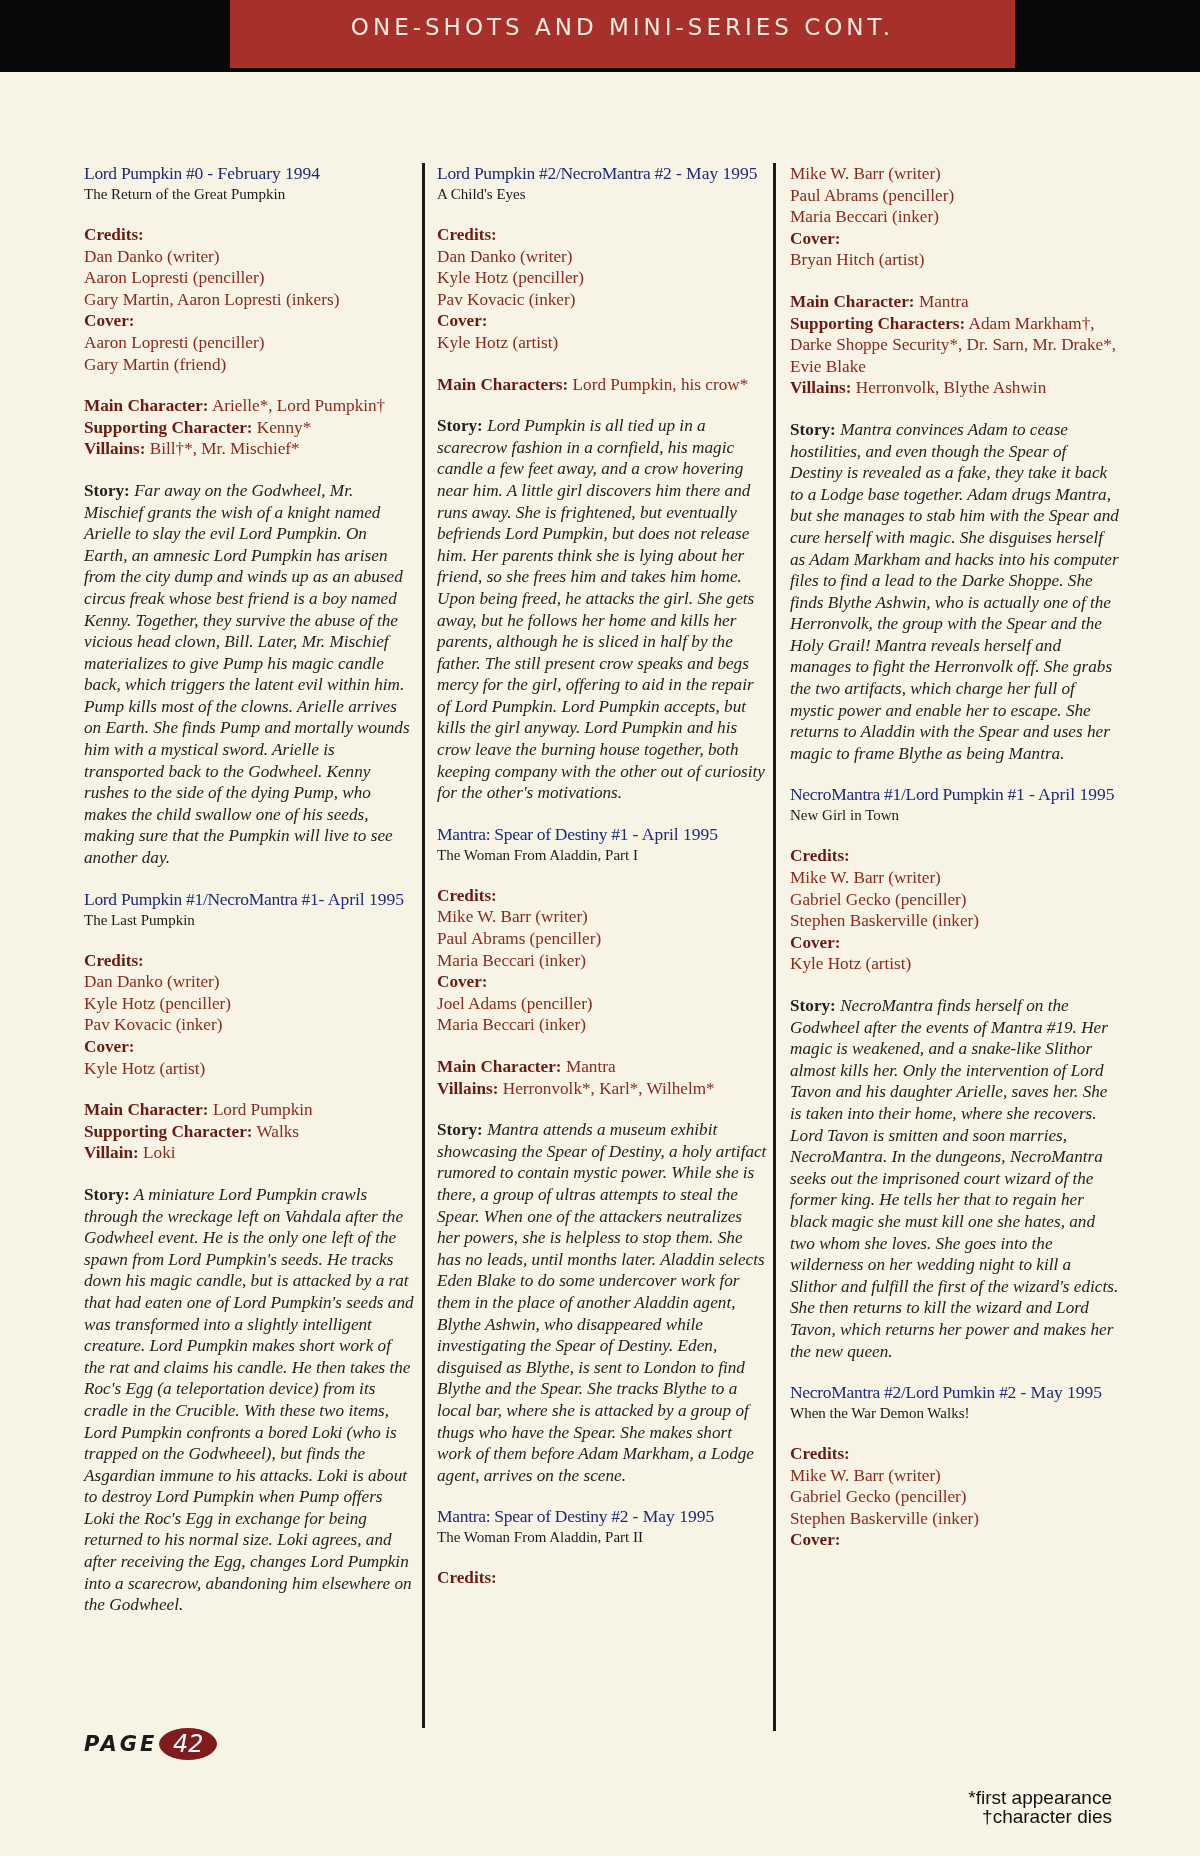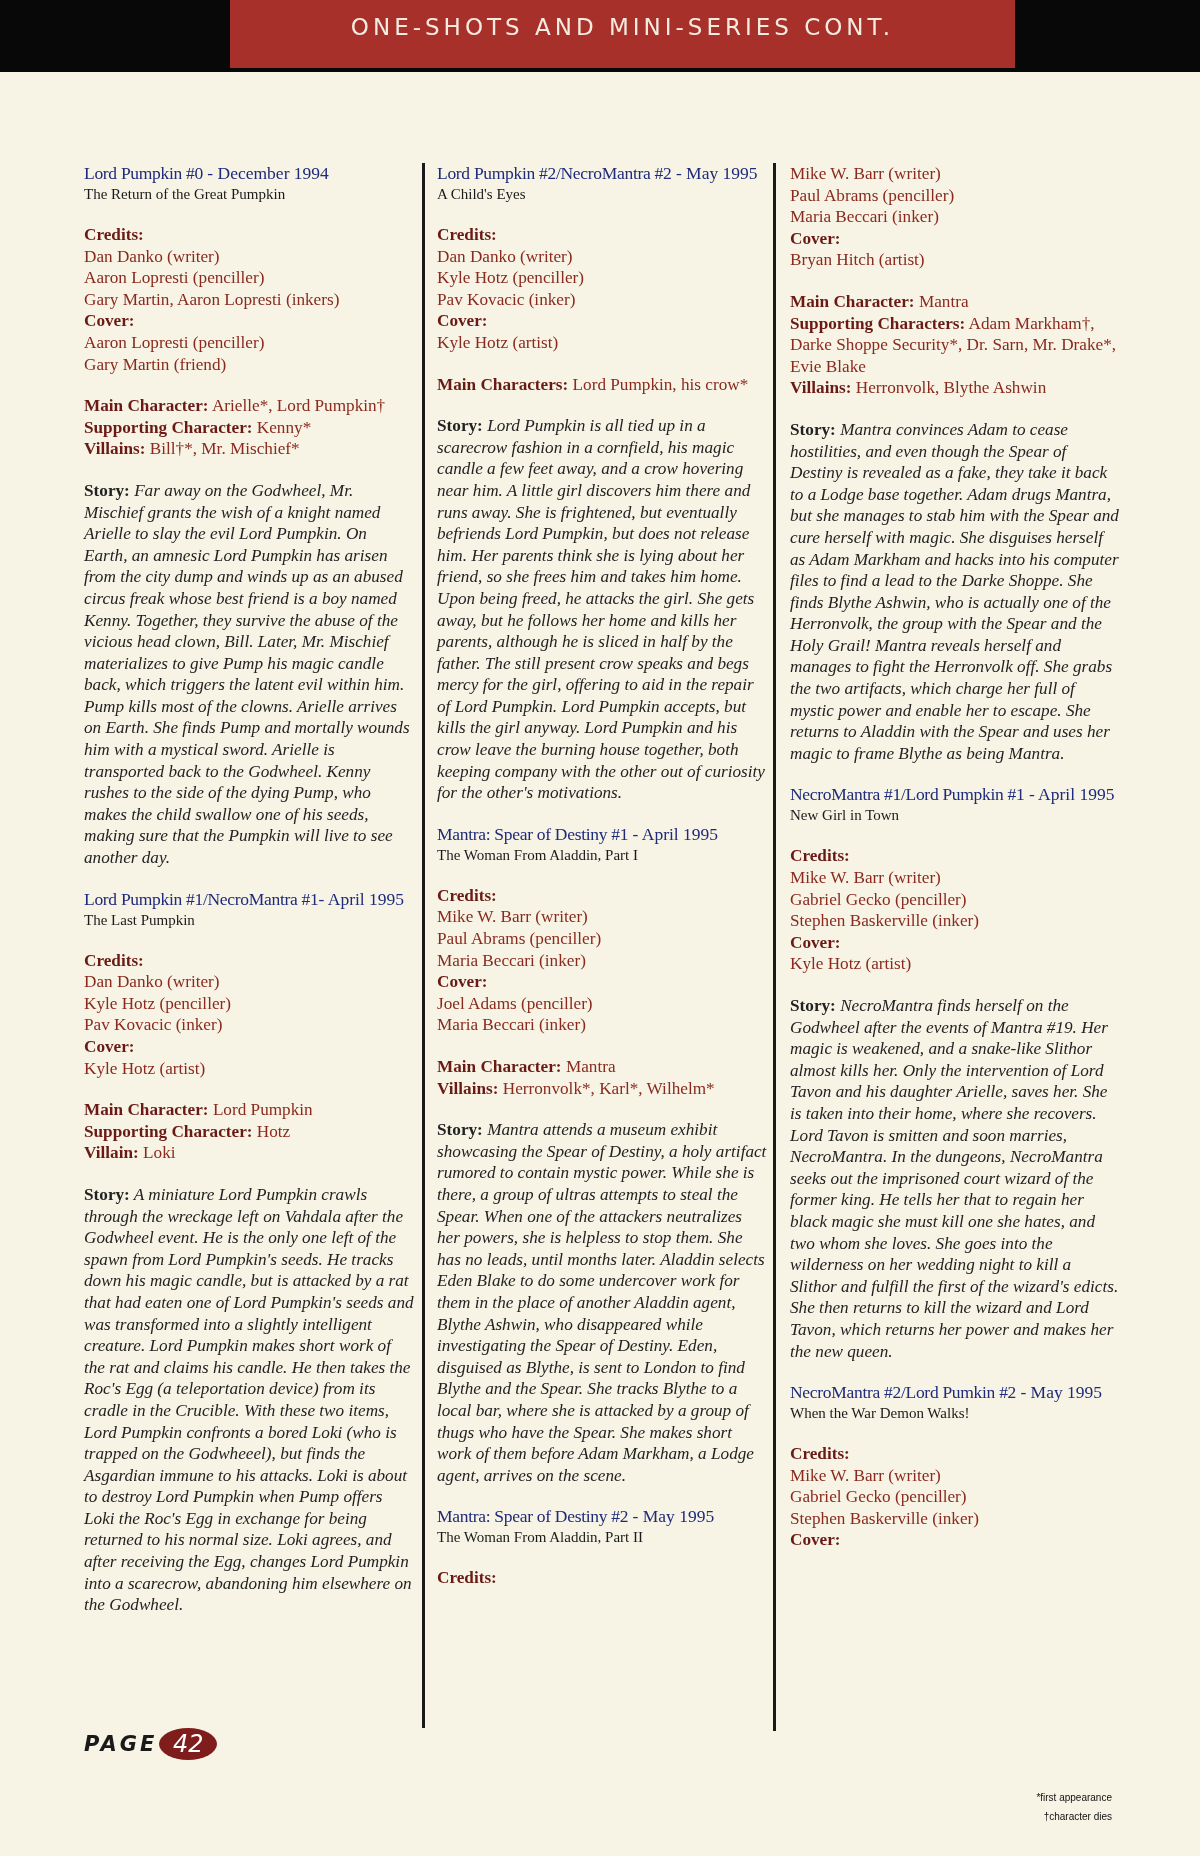--- a/index.html
+++ b/index.html
@@ -37,37 +37,37 @@
   .story .lbl2 { font-style:normal; font-weight:bold; color:#222; }
   .line { display:block; }
 
   .page-badge { position:absolute; left:84px; top:1728px; display:flex; align-items:center;font-style:italic; }
   .page-word { font-family:"DejaVu Sans", sans-serif; font-weight:bold; font-size:21px; letter-spacing:3px; color:#1a1a1a; }
   .page-num {
     margin-left:2px; background:#7f1d1d; color:#fff; border-radius:50%;
     width:58px; height:32px; display:flex; align-items:center; justify-content:center;
     font-family:"DejaVu Sans", sans-serif; font-size:24px;
   }
-  .legend { position:absolute; right:88px; top:1788px; text-align:right; font-family:"Liberation Sans", sans-serif; font-size:10px; line-height:19px; color:#111; }
+  .legend { position:absolute; right:88px; top:1788px; text-align:right; font-family:"Liberation Sans", sans-serif; font-size:19px; line-height:19px; color:#111; }
 </style>
 </head>
 <body>
 
 <div class="top-band"></div>
 <div class="title-box">
   <div class="title-text">ONE-SHOTS AND MINI-SERIES CONT.</div>
 </div>
 
 <div class="rule rule1"></div>
 <div class="rule rule2"></div>
 
 <div class="col col1">
 
   <div class="entry">
-    <div class="etitle"><b>Lord Pumpkin #0</b><span> - December 1994</span></div>
+    <div class="etitle"><b>Lord Pumpkin #0</b><span> - February 1994</span></div>
     <div class="esub">The Return of the Great Pumpkin</div>
     <div class="block">
       <span class="line lbl">Credits:</span>
       <span class="line red">Dan Danko (writer)</span>
       <span class="line red">Aaron Lopresti (penciller)</span>
       <span class="line red">Gary Martin, Aaron Lopresti (inkers)</span>
       <span class="line lbl">Cover:</span>
       <span class="line red">Aaron Lopresti (penciller)</span>
       <span class="line red">Gary Martin (friend)</span>
     </div>
@@ -85,21 +85,21 @@
     <div class="block">
       <span class="line lbl">Credits:</span>
       <span class="line red">Dan Danko (writer)</span>
       <span class="line red">Kyle Hotz (penciller)</span>
       <span class="line red">Pav Kovacic (inker)</span>
       <span class="line lbl">Cover:</span>
       <span class="line red">Kyle Hotz (artist)</span>
     </div>
     <div class="block">
       <div><span class="lbl">Main Character:</span><span class="red"> Lord Pumpkin</span></div>
-      <div><span class="lbl">Supporting Character:</span><span class="red"> Hotz</span></div>
+      <div><span class="lbl">Supporting Character:</span><span class="red"> Walks</span></div>
       <div><span class="lbl">Villain:</span><span class="red"> Loki</span></div>
     </div>
     <div class="story"><span class="lbl2">Story:</span><span> A miniature Lord Pumpkin crawls through the wreckage left on Vahdala after the Godwheel event. He is the only one left of the spawn from Lord Pumpkin's seeds. He tracks down his magic candle, but is attacked by a rat that had eaten one of Lord Pumpkin's seeds and was transformed into a slightly intelligent creature. Lord Pumpkin makes short work of the rat and claims his candle. He then takes the Roc's Egg (a teleportation device)  from its cradle in the Crucible. With these two items, Lord Pumpkin confronts a bored Loki (who is trapped on the Godwheeel), but finds the Asgardian immune to his attacks. Loki is about to destroy Lord Pumpkin when Pump offers Loki the Roc's Egg in exchange for being returned to his normal size. Loki agrees, and after receiving the Egg, changes Lord Pumpkin into a scarecrow, abandoning him elsewhere on the Godwheel.</span></div>
   </div>
 </div>
 
 <div class="col col2">
   <div class="entry">
     <div class="etitle"><b>Lord Pumpkin #2/NecroMantra #2</b><span> - May 1995</span></div>
     <div class="esub">A Child's Eyes</div>

